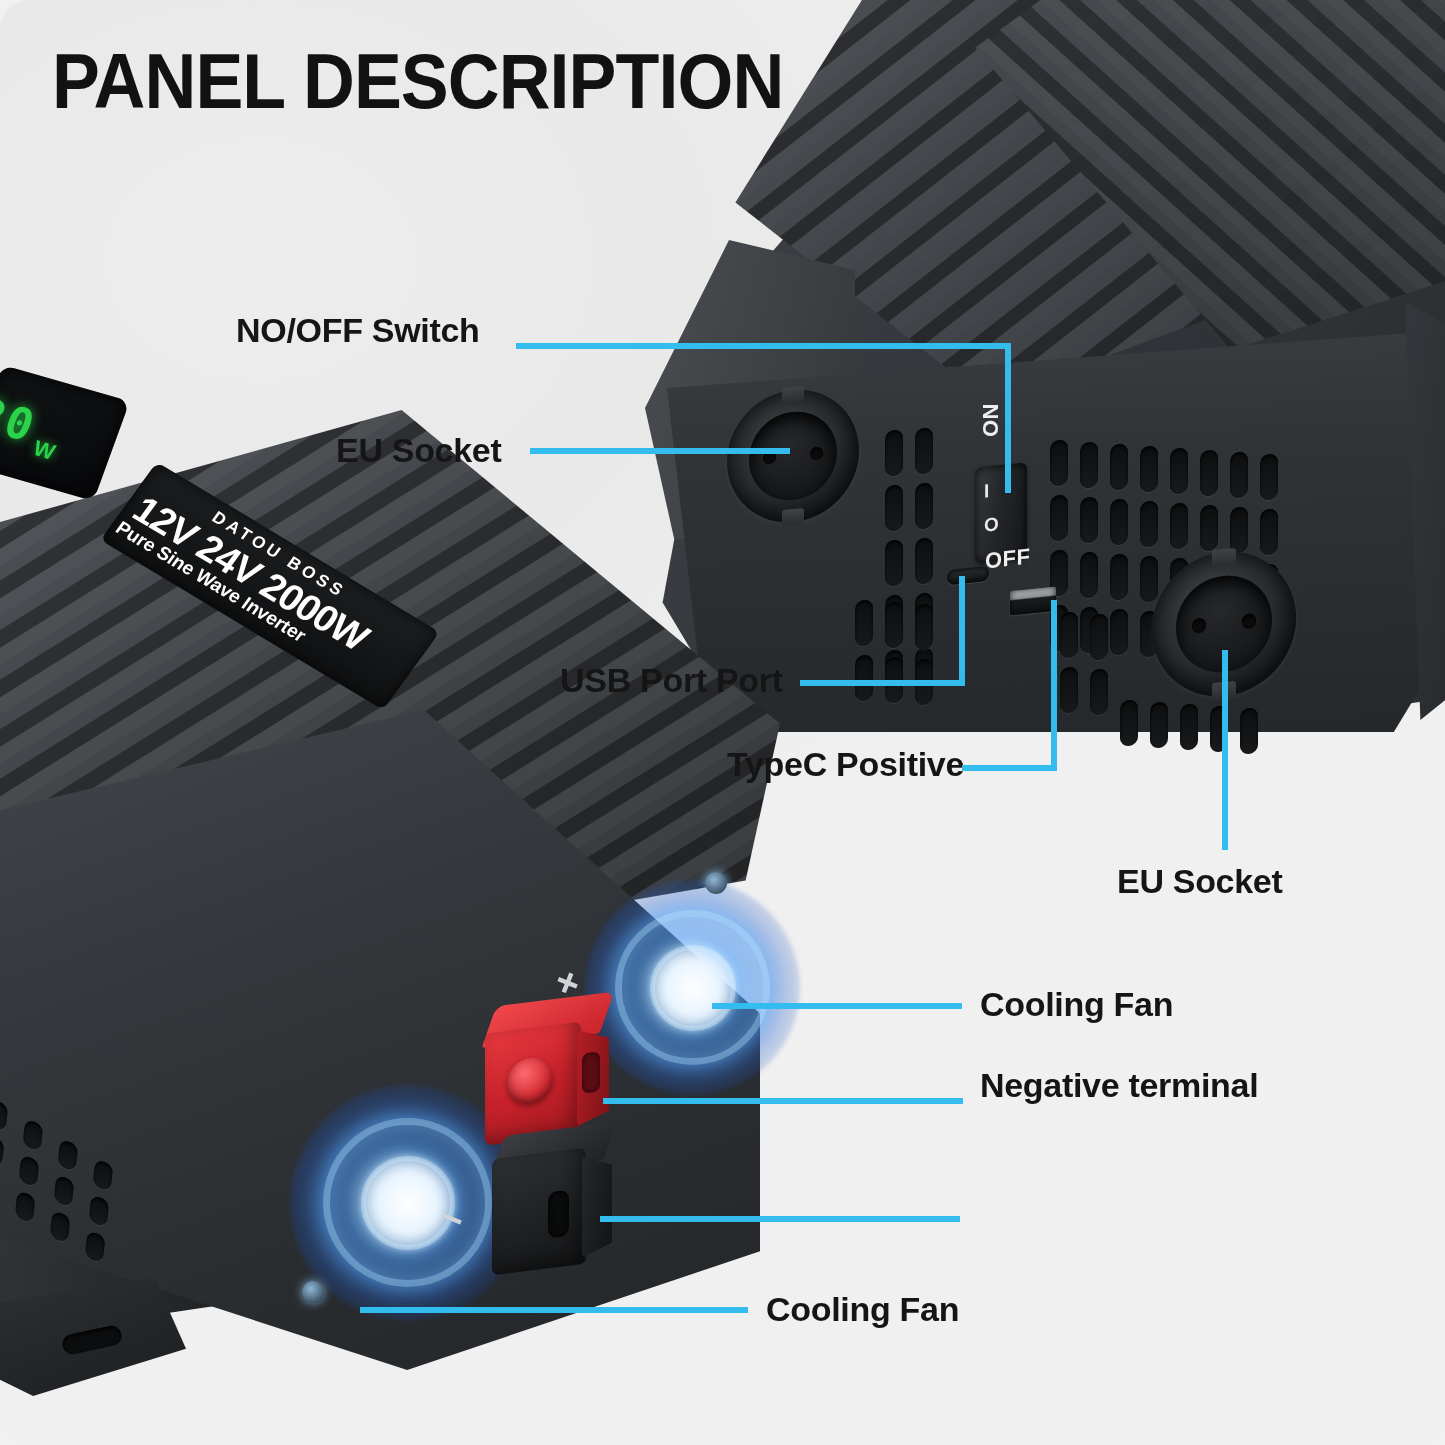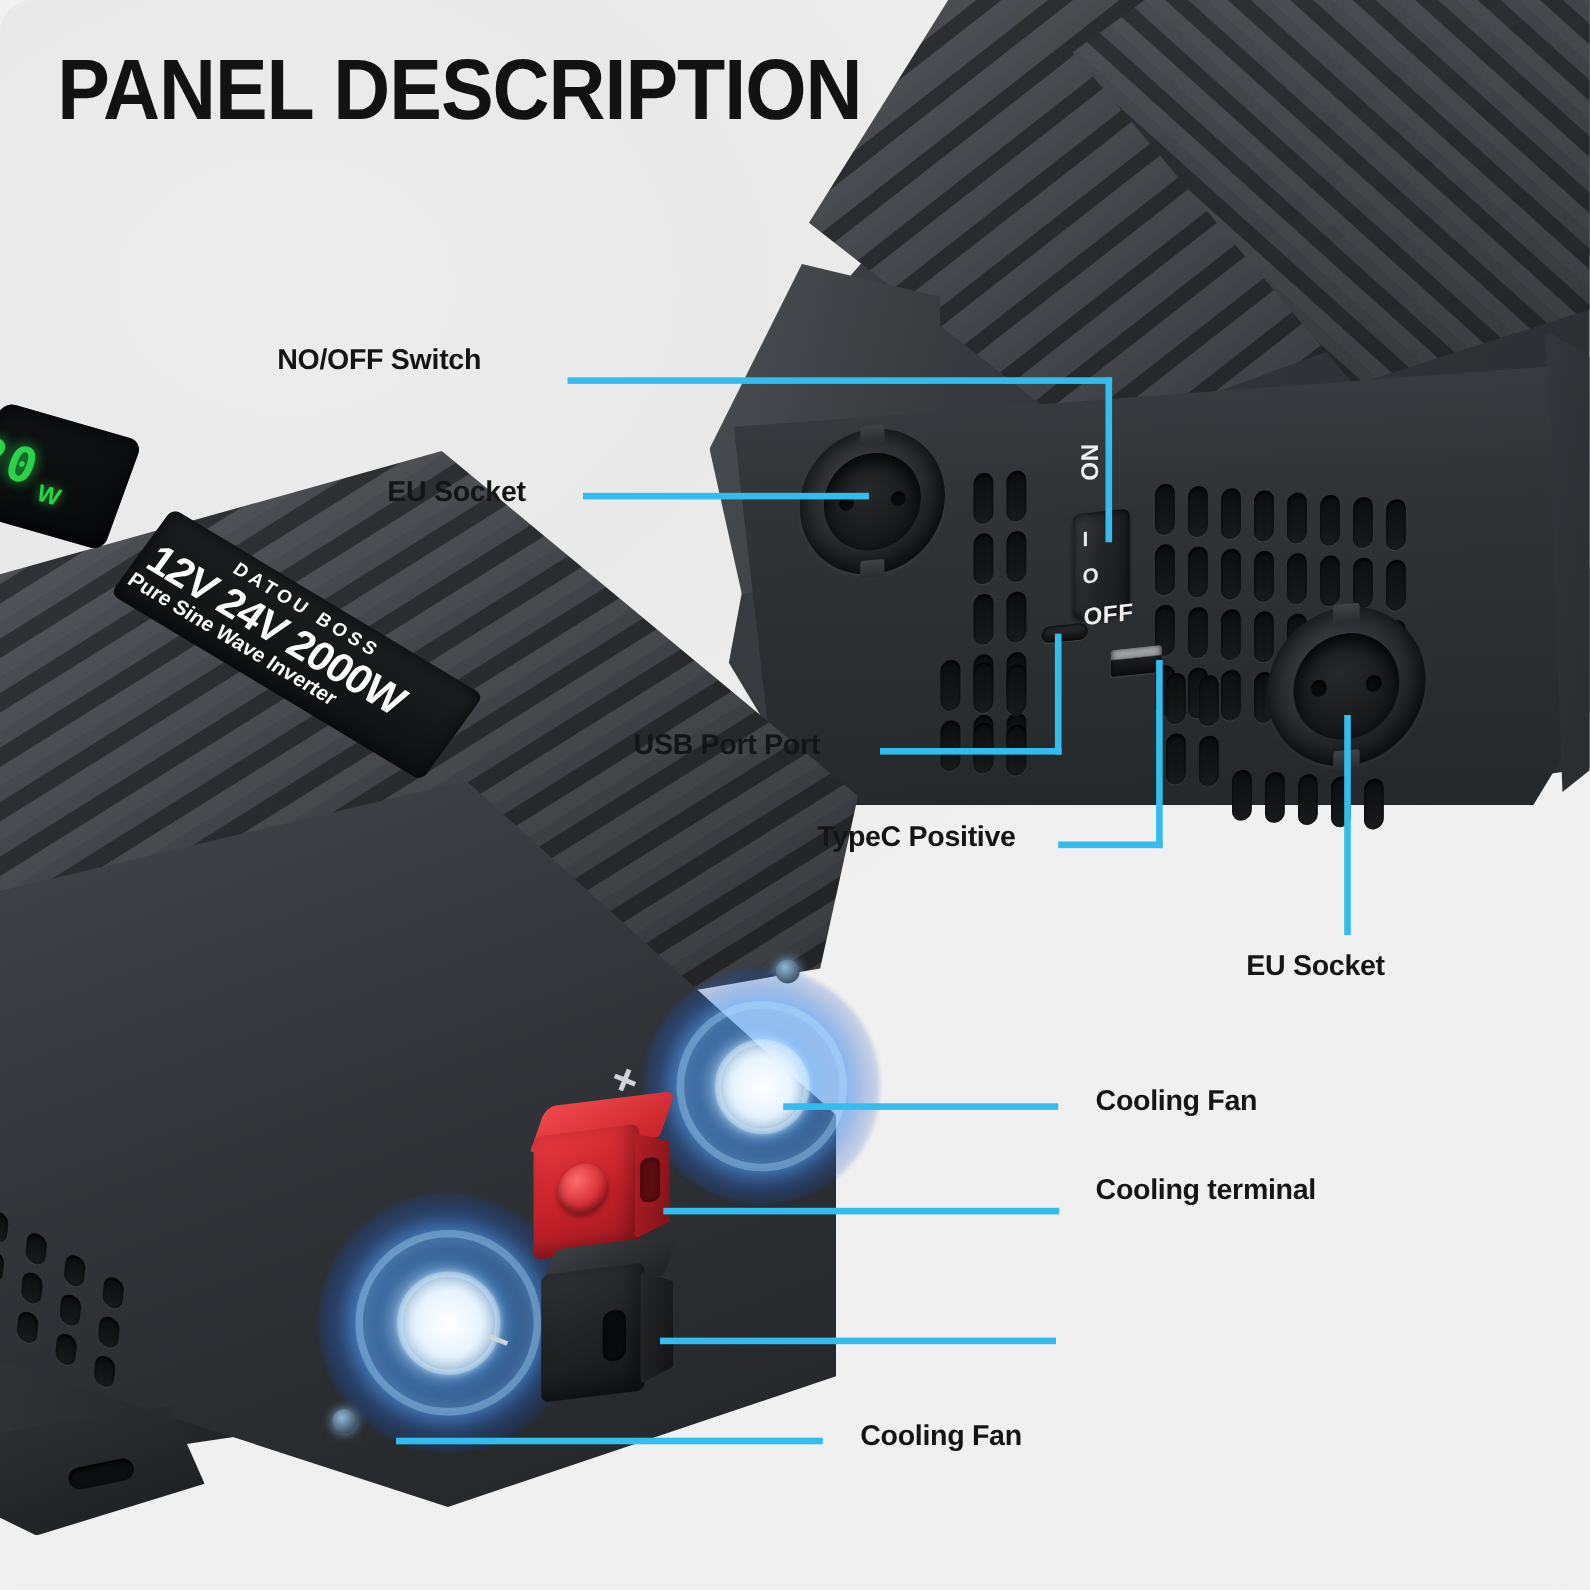--- a/index.html
+++ b/index.html
@@ -26,25 +26,24 @@
     letter-spacing:-1px;
     color:#121212;
     font-family:"Liberation Sans Narrow","Liberation Sans",sans-serif;
     transform:scaleX(.92); transform-origin:left center;
     white-space:nowrap;
   }
 
   
   .lbl {
     position:absolute;
-    font-size:26px; font-weight:bold;
+    font-size:34px; font-weight:bold;
     color:#151515;
     white-space:nowrap;
     letter-spacing:-.3px;
-    margin-left:16px;
   }
 
   
   .ln { position:absolute; background:#33bdee; }
   .ln.h { height:6px; }
   .ln.v { width:6px; }
 
   
   #unitA {
     position:absolute; left:645px; top:-120px;
@@ -526,21 +525,21 @@
     <div class="side"></div>
     <div class="slot"></div>
   </div>
 
   <div class="lbl" style="left:236px;top:311px;">NO/OFF Switch</div>
   <div class="lbl" style="left:336px;top:431px;">EU Socket</div>
   <div class="lbl" style="left:560px;top:661px;">USB Port Port</div>
   <div class="lbl" style="left:727px;top:745px;">TypeC Positive</div>
   <div class="lbl" style="left:1117px;top:862px;">EU Socket</div>
   <div class="lbl" style="left:980px;top:985px;">Cooling Fan</div>
-  <div class="lbl" style="left:980px;top:1066px;">Cooling terminal</div>
+  <div class="lbl" style="left:980px;top:1066px;">Negative terminal</div>
   <div class="lbl" style="left:766px;top:1290px;">Cooling Fan</div>
 
   <div class="ln h" style="left:516px;top:343px;width:495px;"></div>
   <div class="ln v" style="left:1005px;top:343px;height:150px;"></div>
 
   <div class="ln h" style="left:530px;top:448px;width:260px;"></div>
 
   <div class="ln h" style="left:800px;top:680px;width:165px;"></div>
   <div class="ln v" style="left:959px;top:576px;height:110px;"></div>
 

